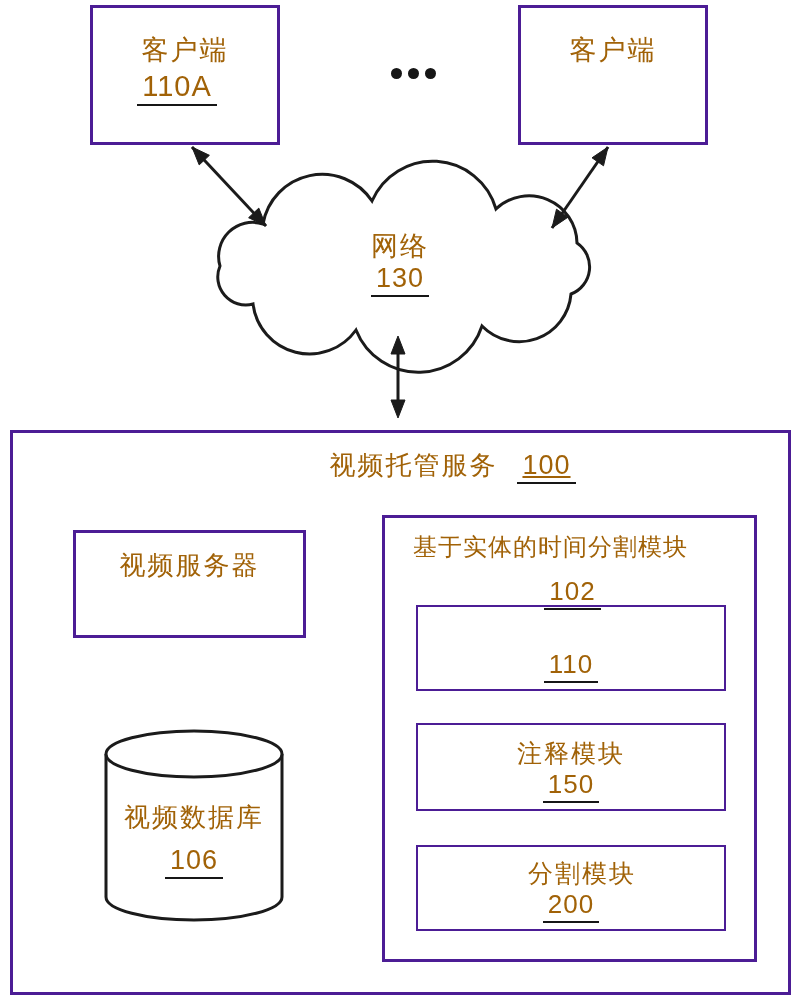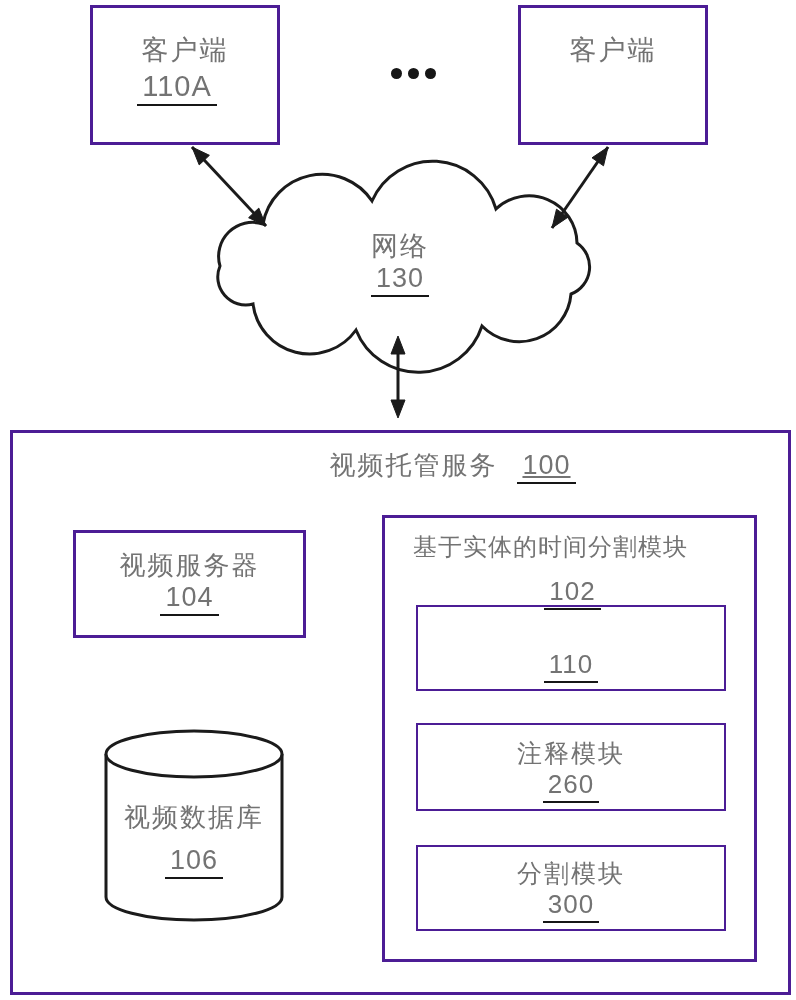--- a/index.html
+++ b/index.html
@@ -1,18 +1,18 @@
 <!DOCTYPE html>
 <html><head>
 <meta charset="utf-8">
 <style>
   html,body{margin:0;padding:0;background:#fff;}
   #stage{
     position:relative;width:796px;height:1000px;background:#ffffff;
-    font-family:"Liberation Serif","DejaVu Serif",serif;color:#737373;
+    font-family:"Liberation Serif","DejaVu Serif",serif;color:#a16207;
     overflow:hidden;
   }
   #shapes{position:absolute;left:0;top:0;width:796px;height:1000px;z-index:0;}
   .box{position:absolute;border:3px solid #4c1d95;background:transparent;box-sizing:border-box;z-index:2;}
   .innerbox{border-width:2.5px;}
   .lbl{position:absolute;text-align:center;z-index:3;white-space:nowrap;}
   .cjk{font-family:"Liberation Serif","DejaVu Serif",serif;letter-spacing:2px;}
   .ref{
     font-family:"Liberation Sans","DejaVu Sans",sans-serif;
     border-bottom:2.5px solid #161616;padding:0 5px 1px 5px;display:inline-block;
@@ -87,46 +87,43 @@
   </div>
 
   <div class="box" style="left:10px;top:430px;width:781px;height:565px;"></div>
   <div class="lbl centerline" style="left:10px;top:448px;width:781px;transform:translateX(52px);gap:20px;">
     <span class="cjk" style="font-size:26px;">视频托管服务</span>
     <span class="ref" style="font-size:27px;text-decoration:underline;">100</span>
   </div>
 
   <div class="box" style="left:73px;top:530px;width:233px;height:108px;"></div>
   <div class="lbl cjk" style="left:73px;top:548px;width:233px;font-size:26px;">视频服务器</div>
-  <div class="lbl" style="left:73px;top:582px;width:233px;">
-    <span class="ref" style="font-size:27px;">104</span>
-  </div>
 
   <div class="lbl cjk" style="left:94px;top:800px;width:200px;font-size:26px;">视频数据库</div>
   <div class="lbl" style="left:94px;top:845px;width:200px;">
     <span class="ref" style="font-size:27px;">106</span>
   </div>
 
   <div class="box" style="left:382px;top:515px;width:375px;height:447px;">
     <div class="lbl cjk" style="left:28px;top:13px;width:330px;text-align:left;font-size:24px;letter-spacing:1px;">基于实体的时间分割模块</div>
     <div class="lbl" style="left:0;top:58px;width:375px;">
       <span class="ref" style="font-size:26px;">102</span>
     </div>
 
     <div class="box innerbox" style="left:31px;top:87px;width:310px;height:86px;"></div>
     <div class="lbl" style="left:31px;top:131px;width:310px;">
       <span class="ref" style="font-size:26px;">110</span>
     </div>
 
     <div class="box innerbox" style="left:31px;top:205px;width:310px;height:88px;"></div>
     <div class="lbl cjk" style="left:31px;top:219px;width:310px;font-size:25px;">注释模块</div>
     <div class="lbl" style="left:31px;top:251px;width:310px;">
-      <span class="ref" style="font-size:26px;">260</span>
+      <span class="ref" style="font-size:26px;">150</span>
     </div>
 
     <div class="box innerbox" style="left:31px;top:327px;width:310px;height:86px;"></div>
-    <div class="lbl cjk" style="left:31px;top:339px;width:310px;font-size:25px;">分割模块</div>
+    <div class="lbl cjk" style="left:42px;top:339px;width:310px;font-size:25px;">分割模块</div>
     <div class="lbl" style="left:31px;top:371px;width:310px;">
-      <span class="ref" style="font-size:26px;">300</span>
+      <span class="ref" style="font-size:26px;">200</span>
     </div>
   </div>
 
 </div>
 
 </body></html>

